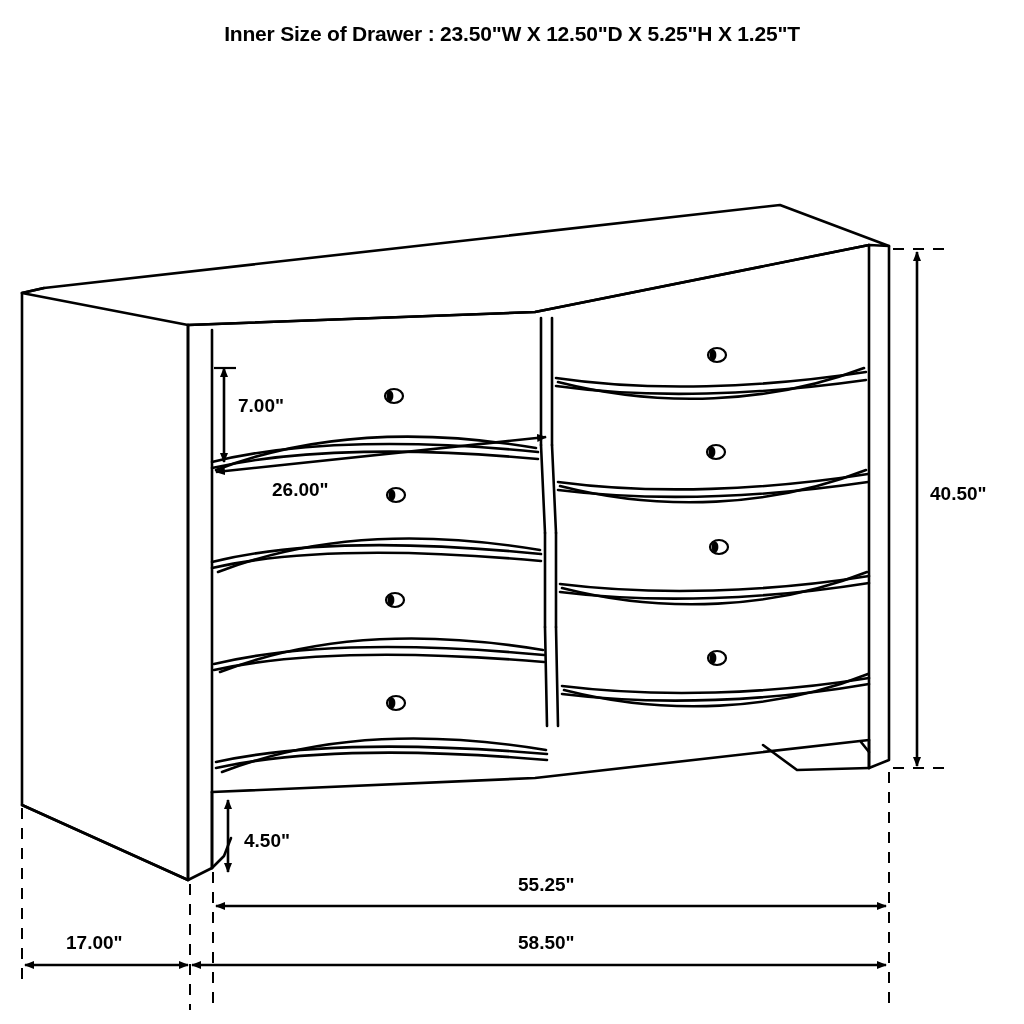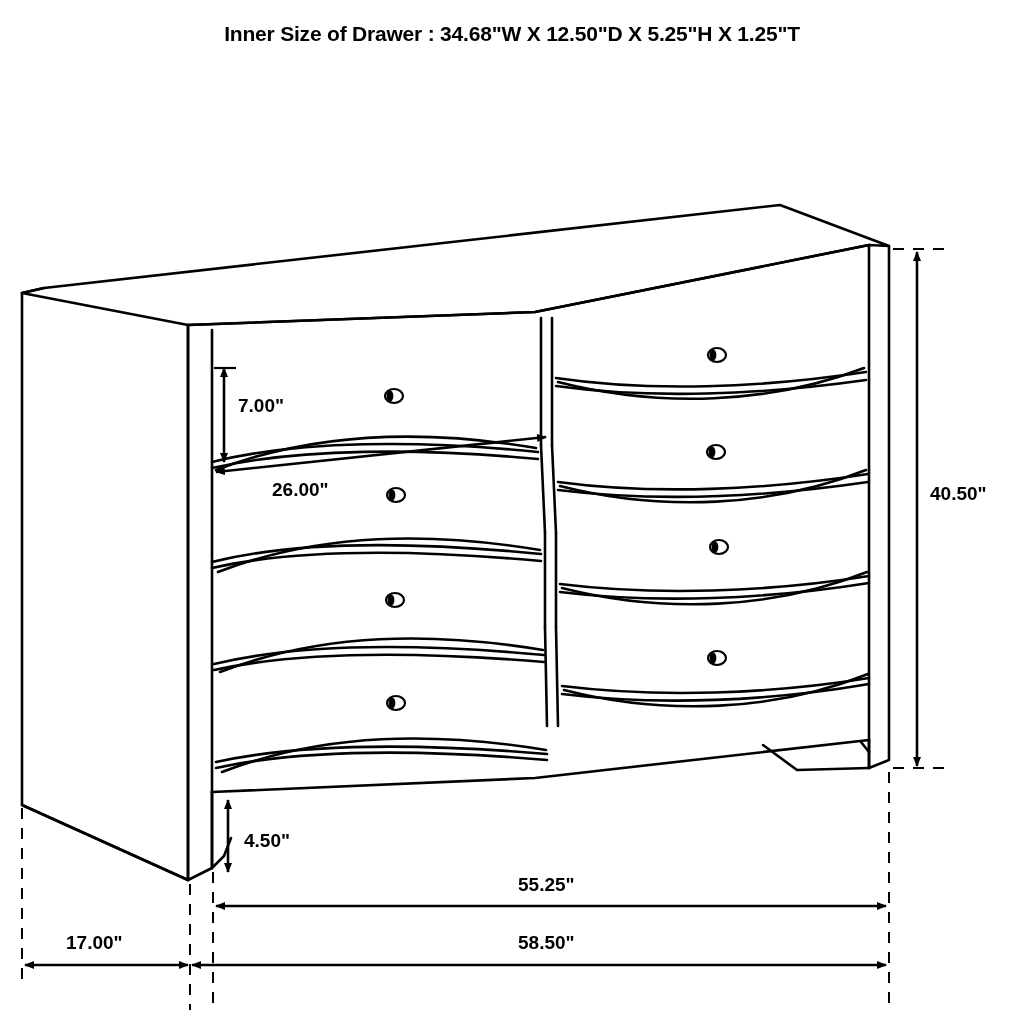--- a/index.html
+++ b/index.html
@@ -37,21 +37,21 @@
     font-weight: bold;
     color: #000000;
     white-space: nowrap;
   }
 </style>
 </head>
 <body>
 
 <div id="page">
 
-  <div id="title">Inner Size of Drawer : 34.68"W X 12.50"D X 5.25"H X 1.25"T</div>
+  <div id="title">Inner Size of Drawer : 23.50"W X 12.50"D X 5.25"H X 1.25"T</div>
 
   <svg id="drawing" width="1024" height="1024" viewBox="0 0 1024 1024">
     <defs>
       <marker id="arrHead" markerWidth="10" markerHeight="8" refX="9" refY="4" orient="auto" markerUnits="userSpaceOnUse">
         <path d="M0,0 L10,4 L0,8 z" fill="#000"></path>
       </marker>
       <marker id="arrTail" markerWidth="10" markerHeight="8" refX="1" refY="4" orient="auto" markerUnits="userSpaceOnUse">
         <path d="M10,0 L0,4 L10,8 z" fill="#000"></path>
       </marker>
     </defs>

